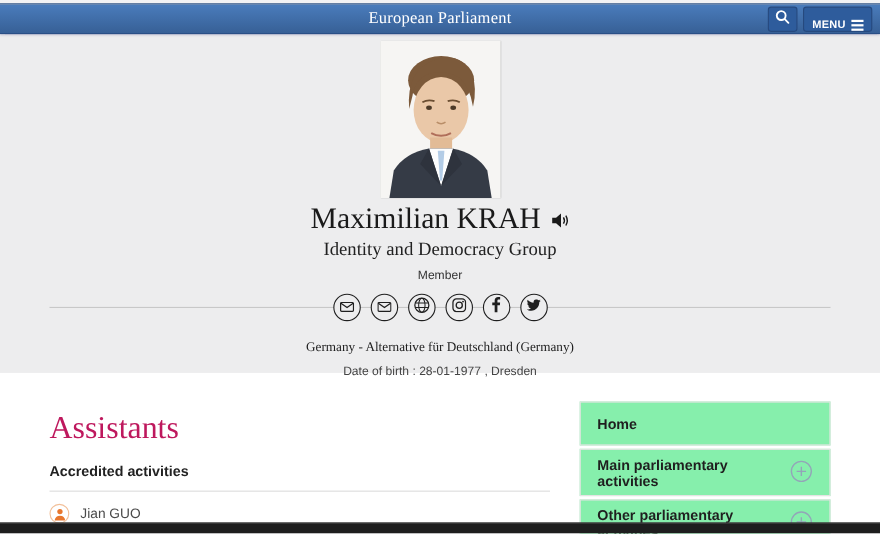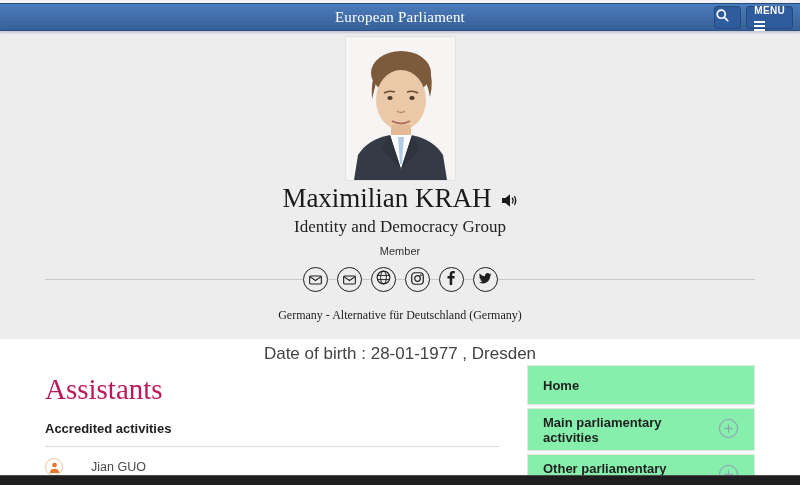--- a/index.html
+++ b/index.html
@@ -27,22 +27,22 @@
     font-family:"Liberation Serif", serif;
     font-size:15px;
     letter-spacing:0.2px;
   }
   .header-buttons { position:absolute; right:7px; top:2px; display:flex; gap:5px; }
   .hbtn {
     background:#2e5c9c;
     border:1px solid #26497e;
     border-radius:3px;
     height:23px;
-    display:flex; align-items:flex-start; justify-content:center;
-    color:#fff; cursor:pointer;flex-direction:column;
+    display:flex; align-items:flex-end; justify-content:center;
+    color:#fff; cursor:pointer;
   }
   .hbtn.search { width:27px; }
   .hbtn.menu { padding:0 7px; gap:5px; font-size:10px; font-weight:bold; letter-spacing:0.3px; }
   .burger { display:flex; flex-direction:column; gap:2px; }
   .burger span { display:block; width:11px; height:2px; background:#fff; }
 
   
   .profile-section {
     background:#ededee;
     height:308px;
@@ -82,37 +82,37 @@
     border:1.5px solid #1f1f1f;
     background:#ededee;
     display:flex; align-items:center; justify-content:center;
     cursor:pointer; color:#1f1f1f;
   }
   .country-row {
     font-family:"Liberation Serif", serif;
     font-size:12px; line-height:19px; color:#1d1d1d;
     margin-top:13px;
   }
-  .dob-row { font-size:17px; color:#444; margin-top:22px; line-height:13px; }
+  .dob-row { font-size:11px; color:#444; margin-top:7px; line-height:13px; }
 
   
   .main-area { display:flex; padding:0 45px; position:relative; }
   .left-col { width:455px; }
   .assistants-title {
     font-family:"Liberation Serif", serif;
     font-weight:normal;
     font-size:29px; color:#be185d;
     margin-top:34px;
   }
   .accredited-subtitle {
     font-size:13px; font-weight:bold; color:#222;
     margin-top:15px; padding-bottom:10px;
     border-bottom:1px solid #dcdcdc;
   }
-  .assistant-row { display:flex; align-items:center; gap:28px; margin-top:11px;text-align:center; }
+  .assistant-row { display:flex; align-items:center; gap:10px; margin-top:11px;text-align:center; }
   .assistant-name { font-size:12.5px; color:#4a4a4a; }
   .person-badge {
     width:18px; height:18px; border-radius:50%;
     border:1px solid #f2c09a;
     display:flex; align-items:center; justify-content:center;
     overflow:hidden;
   }
 
   
   .sidebar { position:absolute; right:45px; top:26px; width:228px; }

